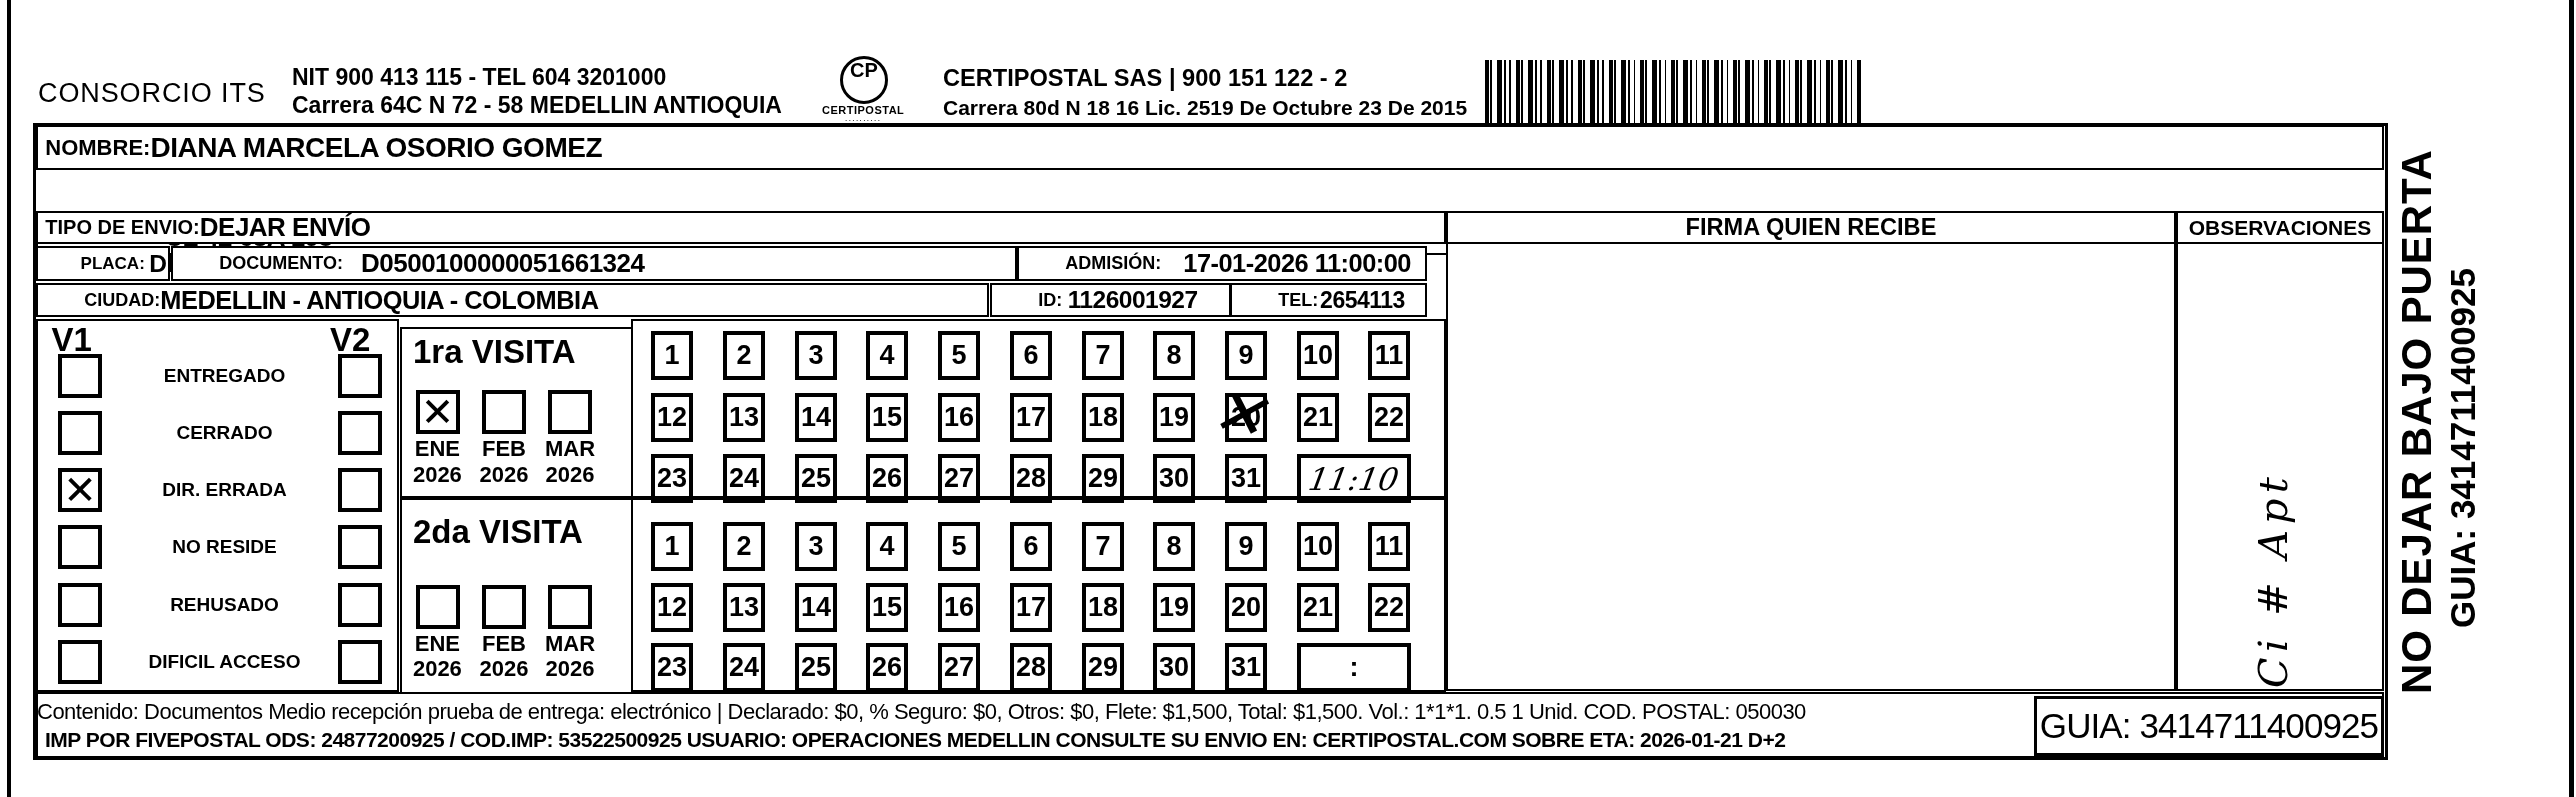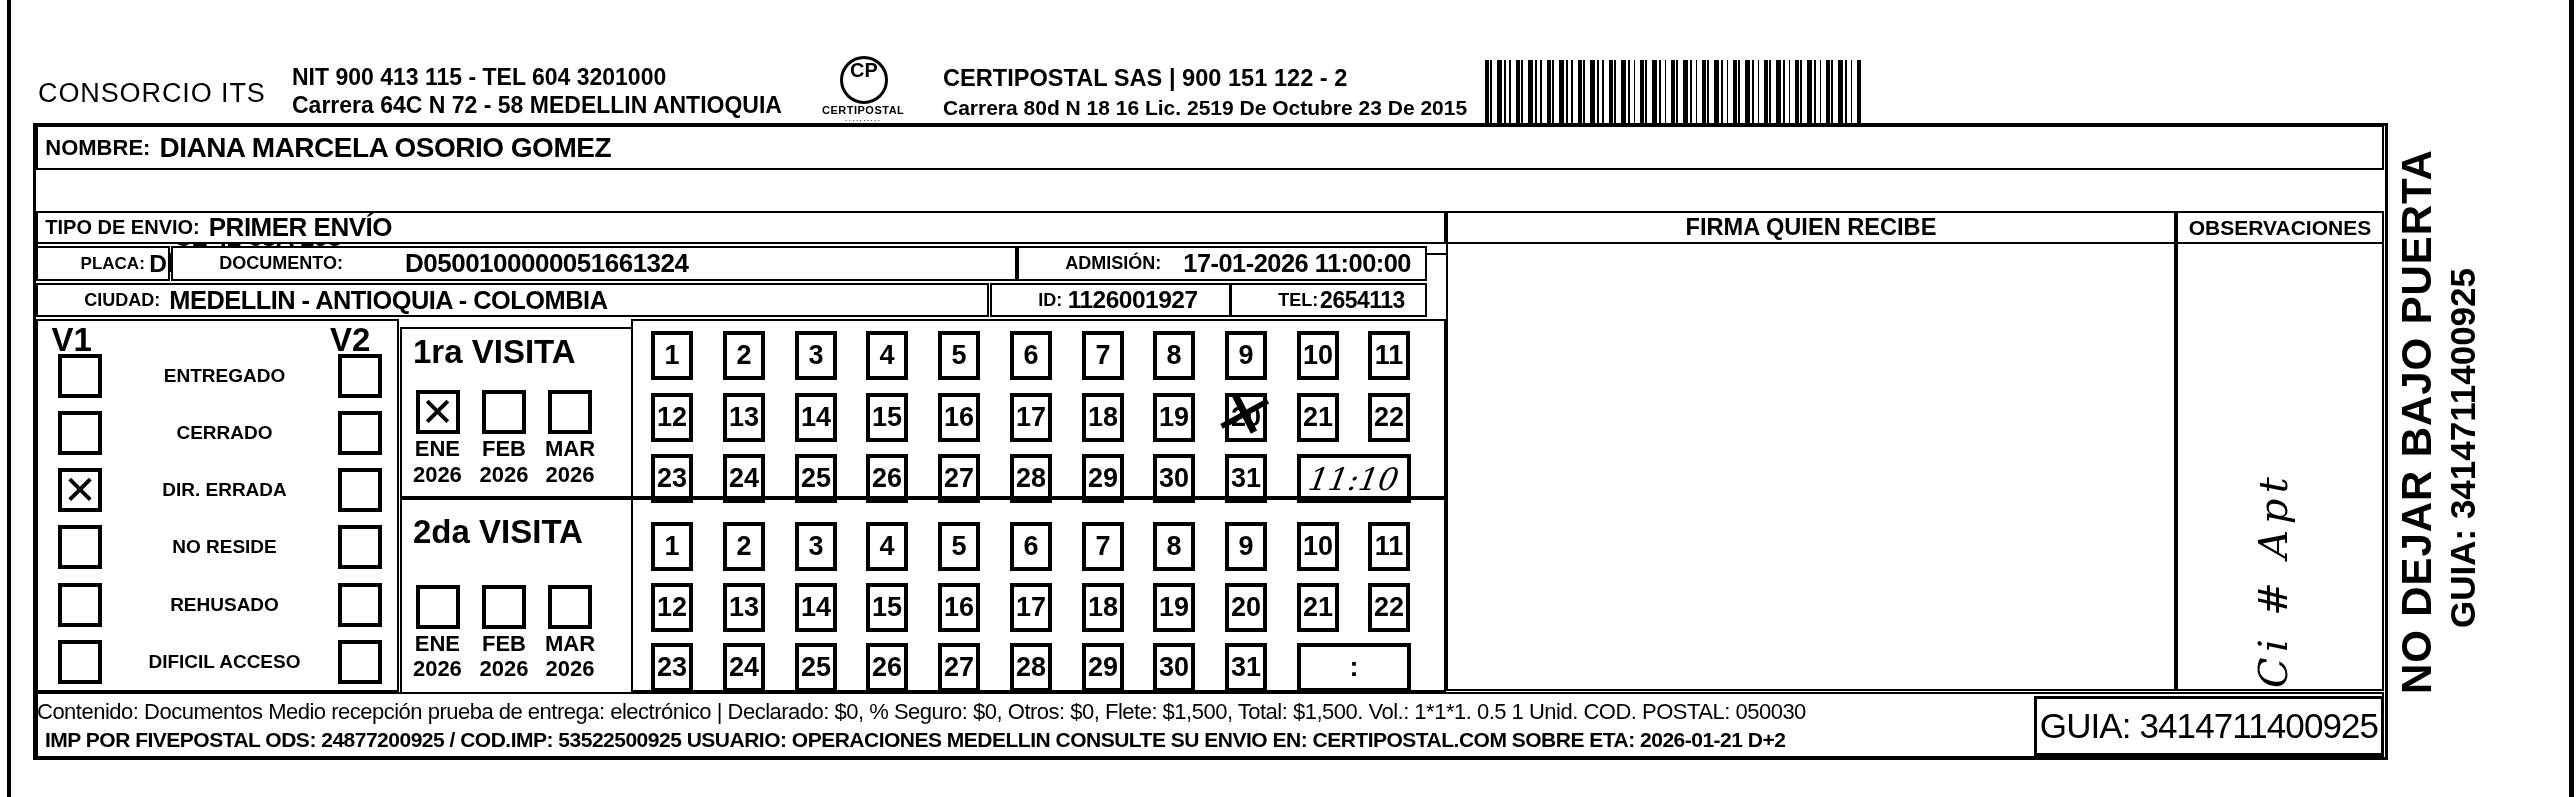--- a/index.html
+++ b/index.html
@@ -1,20 +1,20 @@
 <!DOCTYPE html>
 <html style="font-size:14.5px"><head>
 <meta charset="utf-8">
 <style>
   html,body{margin:0;padding:0;background:#fff;}
   #page{position:relative;width:2576px;height:797px;background:#fff;color:#000;
         font-family:"Liberation Sans",sans-serif;overflow:hidden;}
   .edge{position:absolute;background:#000;}
   .cell{position:absolute;box-sizing:border-box;border:2.7px solid #000;background:#fff;
-        display:flex;align-items:center;gap:9px;padding:0 7.3px;white-space:nowrap;}
+        display:flex;align-items:center;padding:0 7.3px;white-space:nowrap;}
   .lblA{font-weight:700;font-size:22px;}
   .valA{font-weight:700;font-size:28px;letter-spacing:-0.5px;}
   .lblB{font-weight:700;font-size:18px;padding-left:39px;}
   .valB{font-weight:700;font-size:24.5px;letter-spacing:-0.5px;}
   .hdrcell{justify-content:center;font-weight:700;}
   .panel{position:absolute;box-sizing:border-box;border:2.7px solid #000;background:#fff;}
   .outer{position:absolute;box-sizing:border-box;border:3.6px solid #000;}
   .box{position:absolute;box-sizing:border-box;border:4.5px solid #000;background:#fff;
        display:flex;align-items:center;justify-content:center;}
   .day{position:absolute;box-sizing:border-box;border:4.5px solid #000;width:42px;height:49px;
@@ -72,32 +72,32 @@
     <span class="lblA">NOMBRE:</span>
     <span class="valA">DIANA MARCELA OSORIO GOMEZ</span>
   </div>
   <div class="cell" style="left:36px;top:187px;width:2348px;height:35px;margin-top:33px;">
     <span class="lblA" style="font-size:20px;">DIRECCIÓN:</span>
     <span class="valA" style="font-size:26px;">CL 42 63A 198</span>
   </div>
 
   <div class="cell" style="left:36px;top:211px;width:1410px;height:33px;">
     <span class="lblA" style="font-size:20px;">TIPO DE ENVIO:</span>
-    <span class="valA" style="font-size:26px;">PRIMER ENVÍO</span>
+    <span class="valA" style="font-size:26px;">DEJAR ENVÍO</span>
   </div>
   <div class="cell hdrcell" style="left:1446px;top:211px;width:730px;height:33px;font-size:23.6px;">FIRMA QUIEN RECIBE</div>
   <div class="cell hdrcell" style="left:2176px;top:211px;width:208px;height:33px;font-size:21px;">OBSERVACIONES</div>
 
   <div class="cell" style="left:36px;top:246px;width:134px;height:35px;padding:0 3.6px;gap:4.5px;">
     <span class="lblB" style="font-size:17px;">PLACA:</span>
     <span class="valB">DRZ341</span>
   </div>
   <div class="cell" style="left:171px;top:246px;width:846px;height:35px;gap:18px;">
     <span class="lblB">DOCUMENTO:</span>
-    <span class="valB" style="font-size:26px;margin-left:44px;">D0500100000051661324</span>
+    <span class="valB" style="font-size:26px;">D0500100000051661324</span>
   </div>
   <div class="cell" style="left:1017px;top:246px;width:410px;height:35px;gap:22px;">
     <span class="lblB">ADMISIÓN:</span>
     <span class="valB" style="font-size:25.4px;">17-01-2026 11:00:00</span>
   </div>
 
   <div class="cell" style="left:36px;top:283px;width:953px;height:34px;">
     <span class="lblB">CIUDAD:</span>
     <span class="valB" style="font-size:25.4px;">MEDELLIN - ANTIOQUIA - COLOMBIA</span>
   </div>

